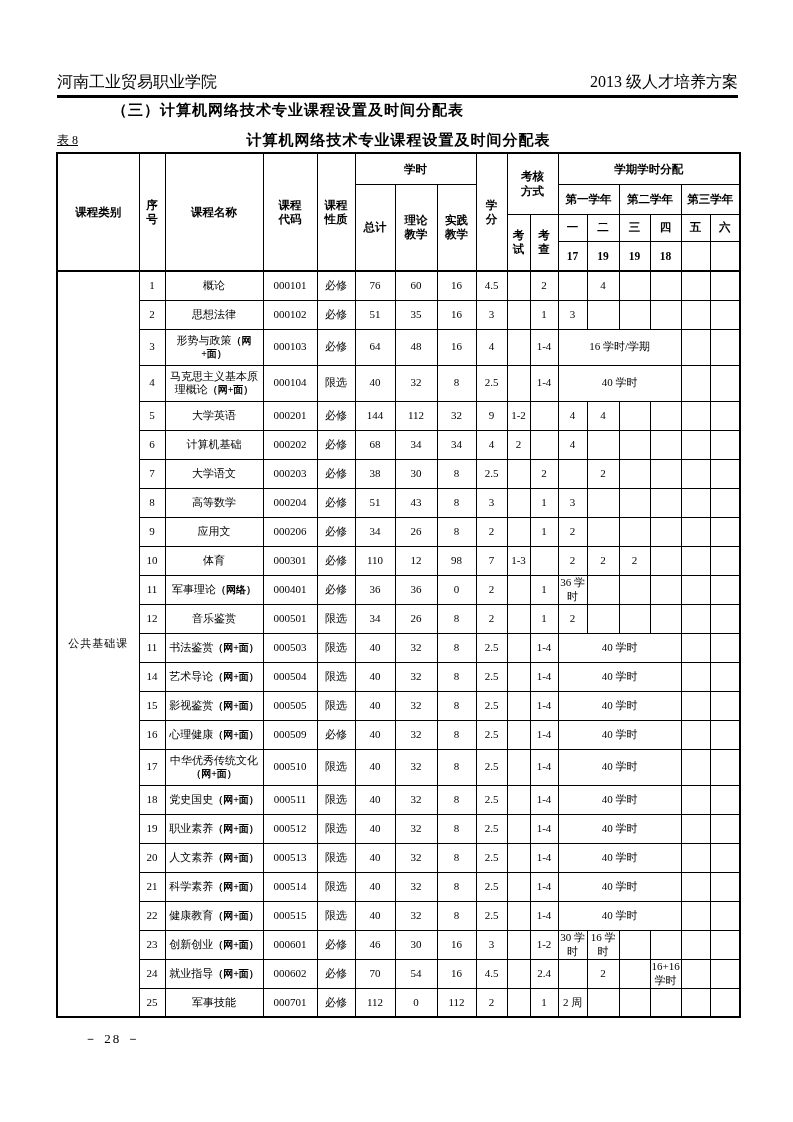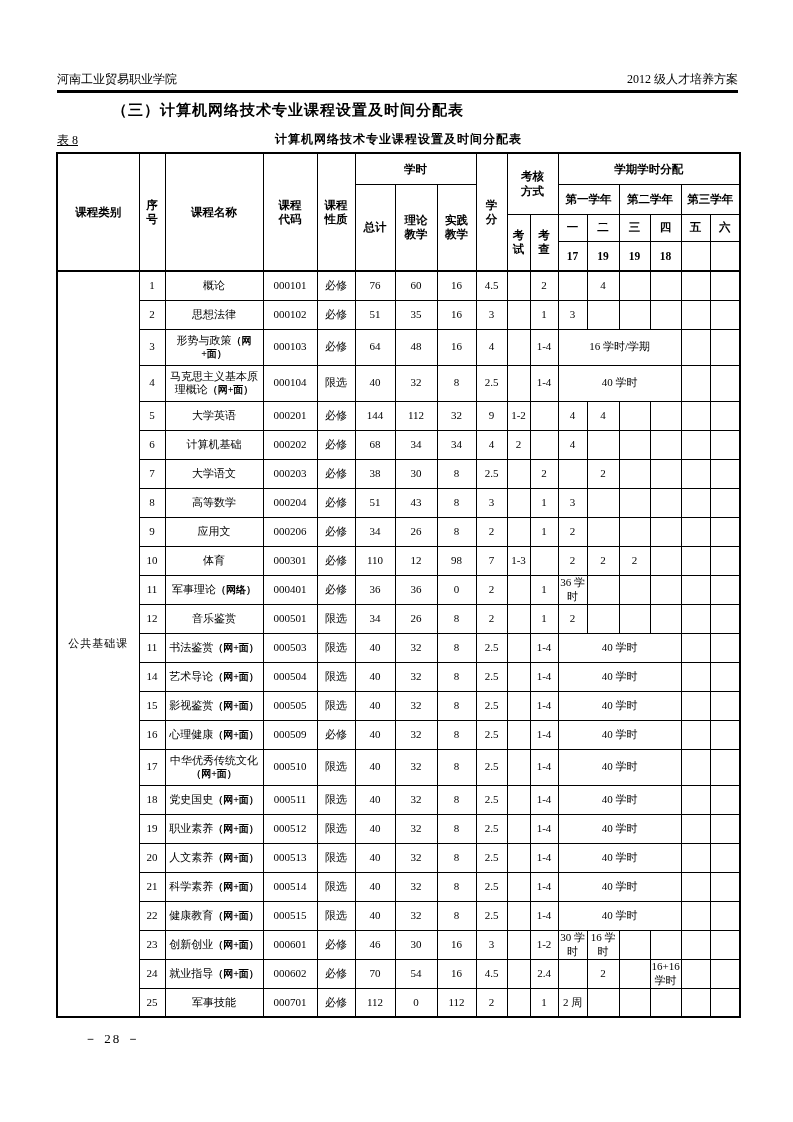--- a/index.html
+++ b/index.html
@@ -10,35 +10,35 @@
     margin:0 auto;
     font-family:"Liberation Serif","DejaVu Serif",serif;
     color:#000;
     overflow:hidden;
   }
   .doc-header{
     position:absolute;top:72px;left:57px;width:681px;
     display:flex;justify-content:space-between;align-items:flex-end;
     border-bottom:3px solid #000;
     padding-bottom:4px;
-    font-size:12px;line-height:1.2;
+    font-size:16px;line-height:1.2;
   }
   .section-heading{
     position:absolute;top:101px;left:112px;
     font-size:15px;font-weight:bold;letter-spacing:1px;text-align:right;
   }
   .table-caption{
     position:absolute;top:129px;left:57px;width:683px;height:21px;
   }
   .table-label{
     position:absolute;left:0;bottom:1px;font-size:12px;text-decoration:underline;
   }
   .table-title{
     display:block;text-align:center;
-    font-size:12px;font-weight:bold;letter-spacing:1px;
+    font-size:15px;font-weight:bold;letter-spacing:1px;
     padding-top:2px;
   }
   table.curriculum{
     position:absolute;top:152px;left:56px;
     width:683px;
     border-collapse:collapse;
     table-layout:fixed;
     border:2px solid #000;
   }
   table.curriculum thead{border-bottom:2px solid #000;}
@@ -68,21 +68,21 @@
     font-size:13px;letter-spacing:2px;
   }
 </style>
 </head>
 <body>
 
 <div class="page">
 
   <div class="doc-header">
     <span>河南工业贸易职业学院</span>
-    <span>2012 级人才培养方案</span>
+    <span>2013 级人才培养方案</span>
   </div>
 
   <div class="section-heading">（三）计算机网络技术专业课程设置及时间分配表</div>
 
   <div class="table-caption">
     <span class="table-label">表 8</span>
     <span class="table-title">计算机网络技术专业课程设置及时间分配表</span>
   </div>
 
   <table class="curriculum">

